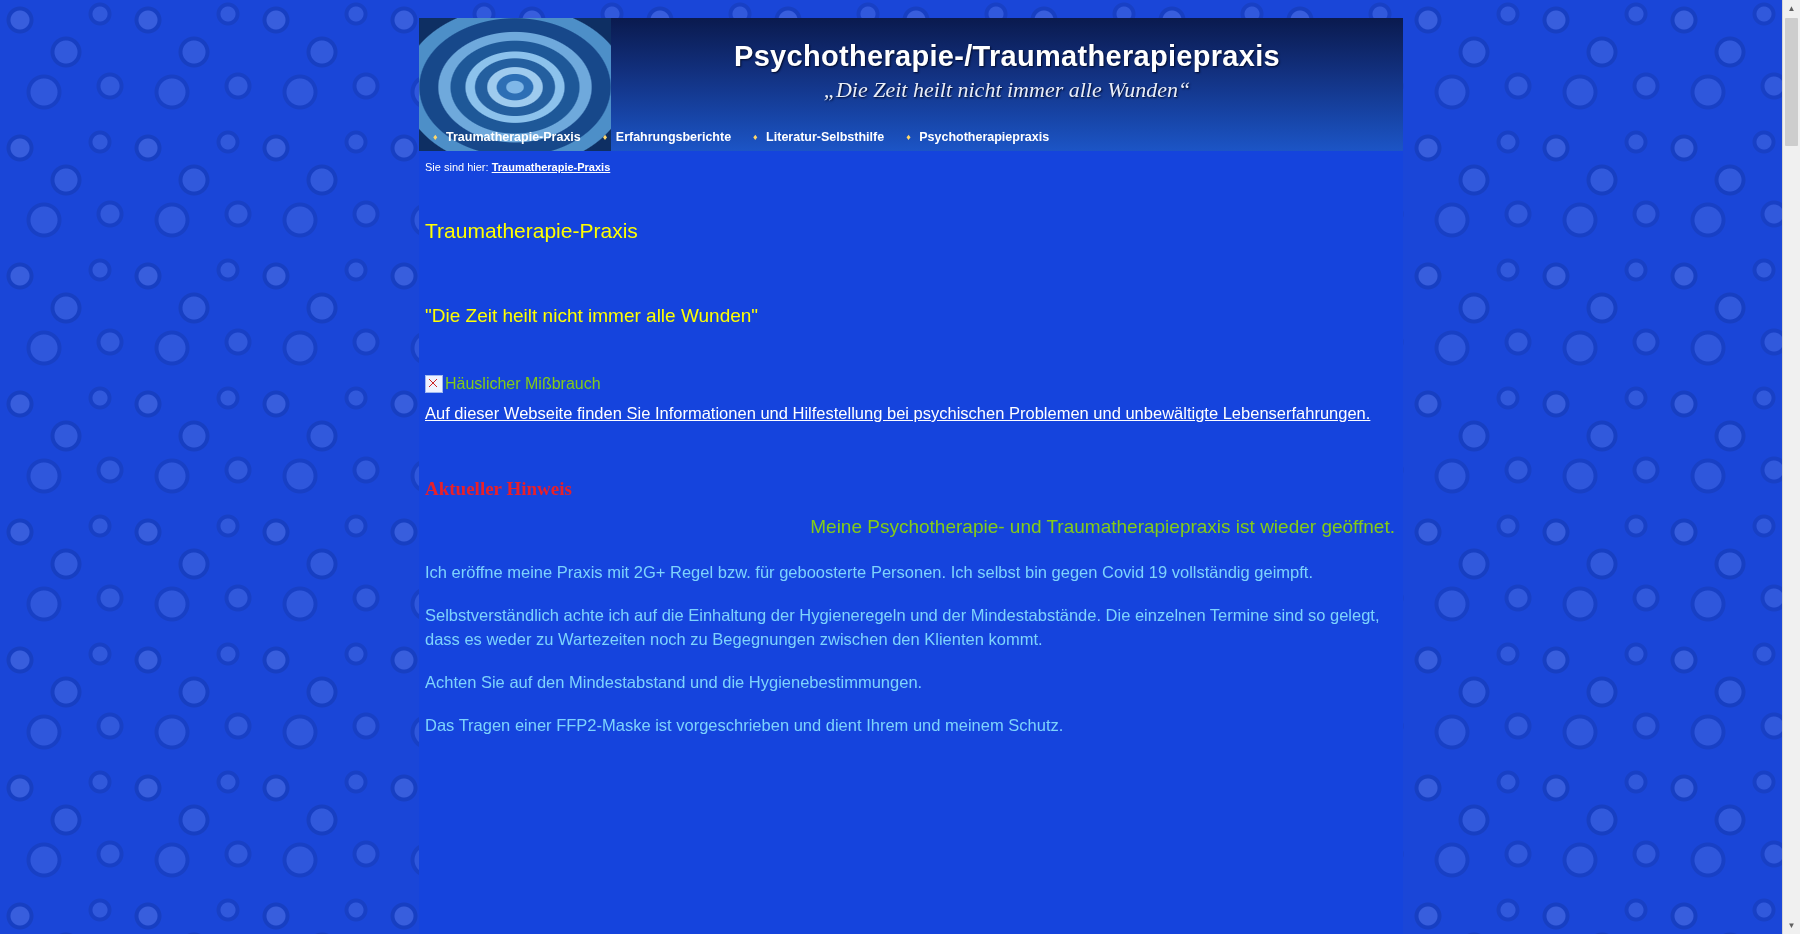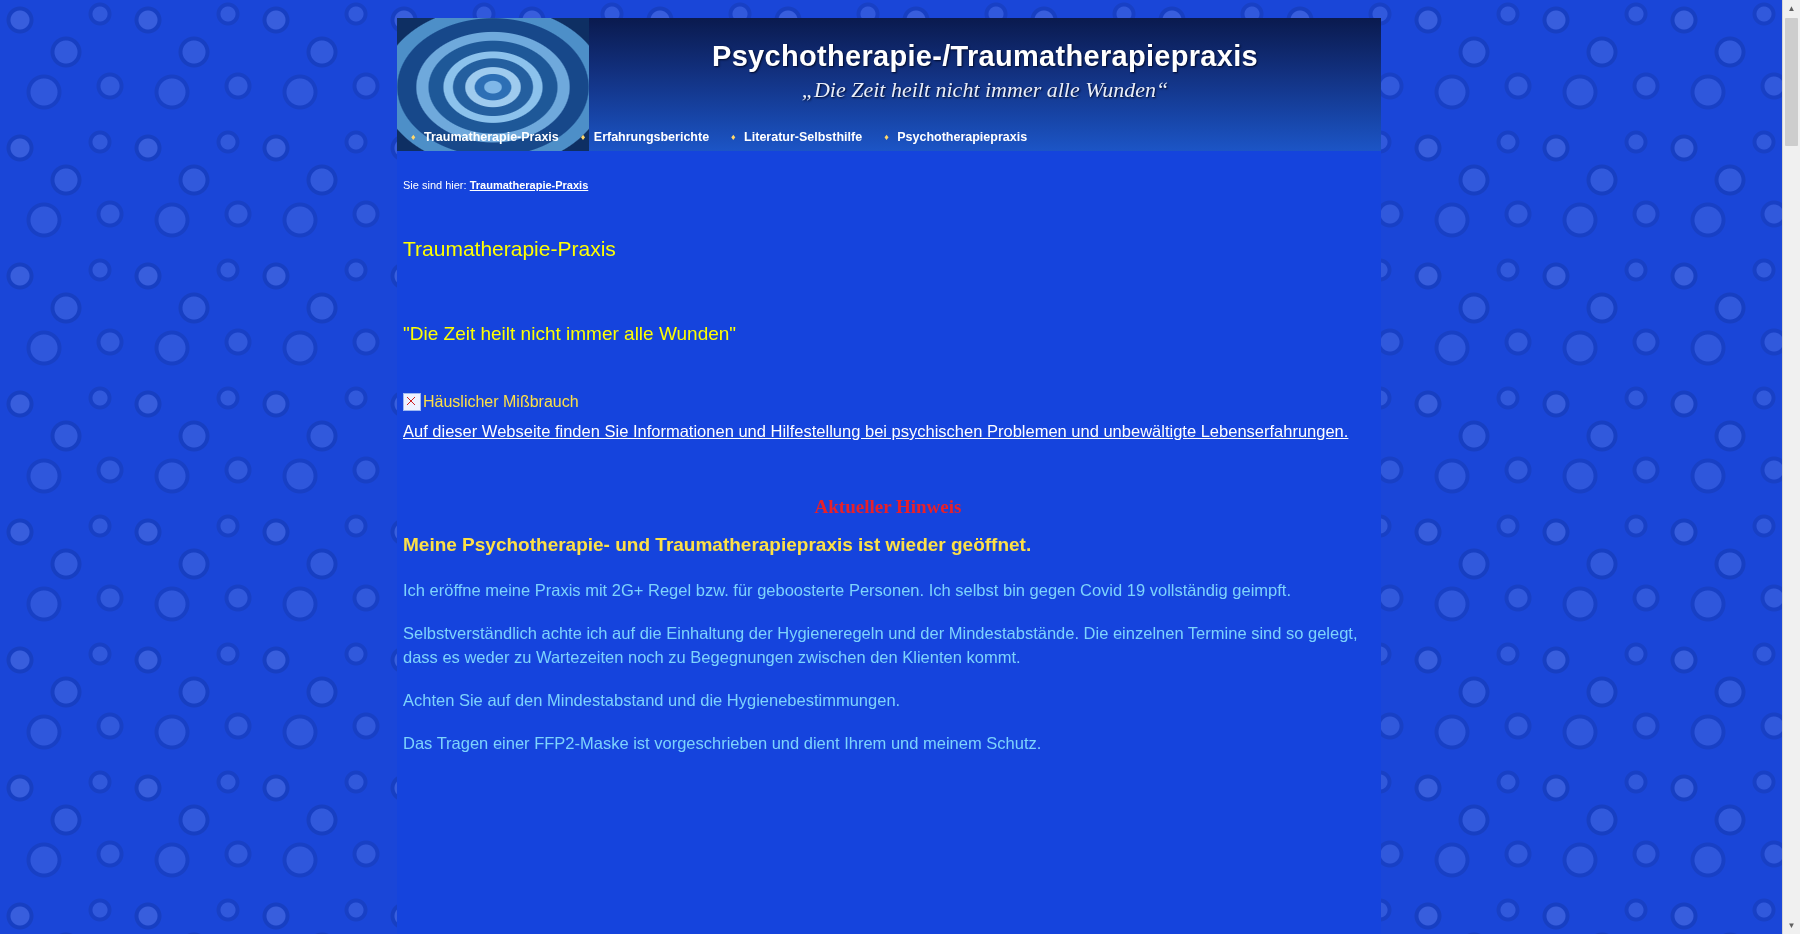--- a/index.html
+++ b/index.html
@@ -48,21 +48,21 @@
     position: absolute;
     left: 2px; top: 18px;
     width: 13px; height: 128px;
     background: #cdcdcd;
     border-radius: 1px;
   }
 
   
   #content {
     position: absolute;
-    left: 397px;
+    left: 419px;
     top: 18px;
     width: 984px;
     min-height: 916px;
     background: #1544dd;
   }
 
   
   #header {
     position: relative;
     width: 984px;
@@ -133,21 +133,21 @@
     width: 7px; height: 7px;
     margin-right: 6px;
     color: #ffd86b;
     font-size: 9px;
     line-height: 7px;
     display: inline-block;
   }
 
   
   #breadcrumb {
-    padding: 28px 0 0 6px;
+    padding: 10px 0 0 6px;
     color: #ffffff;
     font-size: 11px;
   }
   #breadcrumb a {
     color: #ffffff;
     font-weight: bold;
     text-decoration: underline;
     font-size: 11px;
   }
 
@@ -165,21 +165,21 @@
   h2.page-quote {
     color: #ffff00;
     font-size: 19px;
     font-weight: normal;
     margin: 62px 0 0 0;
   }
   .broken-image {
     margin: 48px 0 8px 0;
     display: flex;
     align-items: center;
-    color: #fde047;
+    color: #84cc16;
     font-size: 16px;
   }
   .broken-image .glyph {
     display: inline-block;
     width: 16px; height: 16px;
     margin-right: 2px;
     border: 1px solid #9fb8f0;
     background: #eef2ff;
     position: relative;
     flex: 0 0 auto;
@@ -203,29 +203,27 @@
     font-size: 16.5px;
     line-height: 1.5;
     margin: 0 0 18px 0;
     text-decoration: underline;
   }
   h3.notice-title {
     color: #e8202a;
     font-family: "Liberation Serif", serif;
     font-size: 19px;
     font-weight: bold;
-    text-align: center;
     margin: 52px 0 0 0;
   }
   p.notice-lead {
-    text-align: left;
+    text-align: right;
     font-size: 19px;
     margin: 16px 0 22px 0;
-    color: #fde047;
-    font-weight: bold;
+    color: #84cc16;
   }
 </style>
 </head>
 <body>
 
 <div id="page-bg"></div>
 
 <div id="content">
 
   <div id="header">

